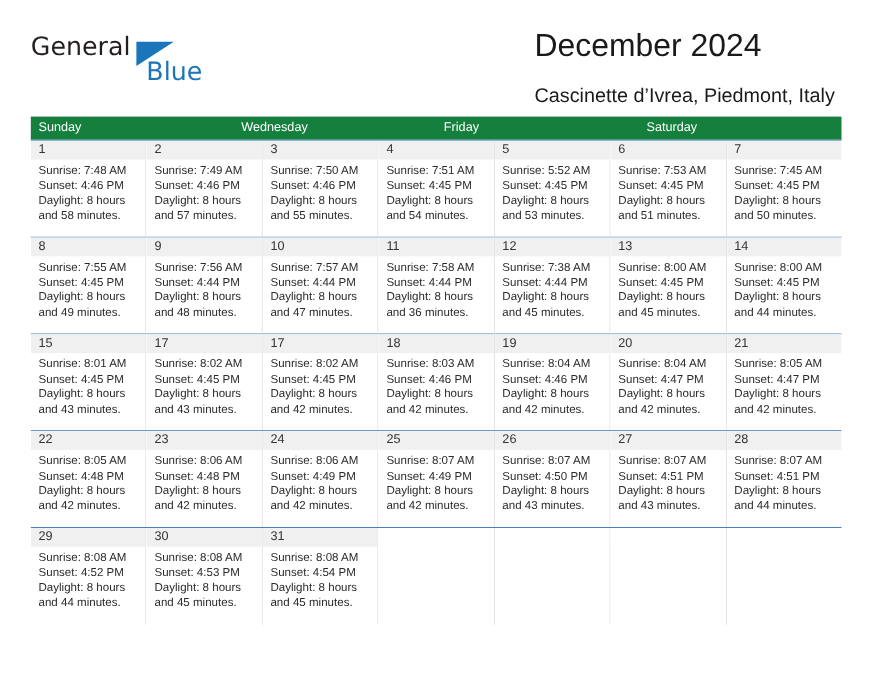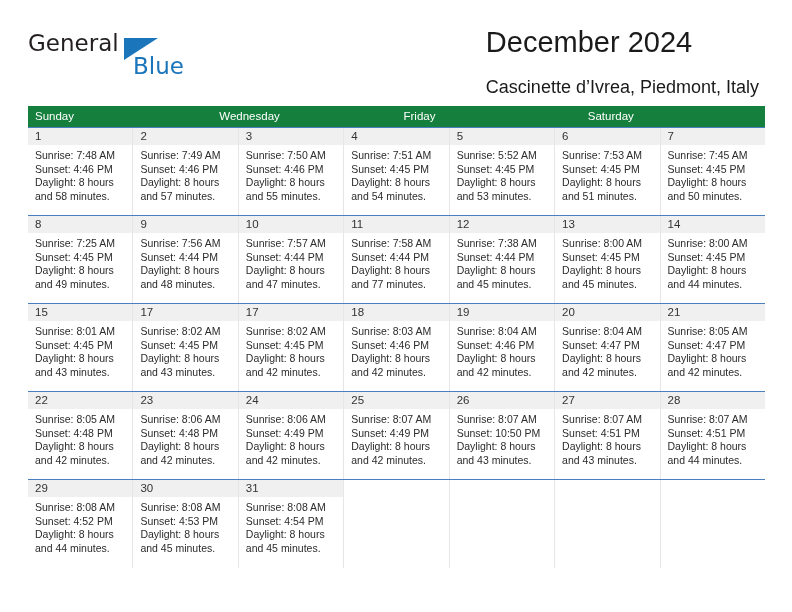--- a/index.html
+++ b/index.html
@@ -270,21 +270,21 @@
               <div>and 50 minutes.</div>
             </div>
           </div>
         </div>
         <div class="week-row">
           <div class="day-cell">
             <div class="daynum-band">
               <span class="daynum">8</span>
             </div>
             <div class="day-info">
-              <div>Sunrise: 7:25 AM</div>
+              <div>Sunrise: 7:55 AM</div>
               <div>Sunset: 4:45 PM</div>
               <div>Daylight: 8 hours</div>
               <div>and 49 minutes.</div>
             </div>
           </div>
           <div class="day-cell">
             <div class="daynum-band">
               <span class="daynum">9</span>
             </div>
             <div class="day-info">
@@ -306,21 +306,21 @@
             </div>
           </div>
           <div class="day-cell">
             <div class="daynum-band">
               <span class="daynum">11</span>
             </div>
             <div class="day-info">
               <div>Sunrise: 7:58 AM</div>
               <div>Sunset: 4:44 PM</div>
               <div>Daylight: 8 hours</div>
-              <div>and 77 minutes.</div>
+              <div>and 36 minutes.</div>
             </div>
           </div>
           <div class="day-cell">
             <div class="daynum-band">
               <span class="daynum">12</span>
             </div>
             <div class="day-info">
               <div>Sunrise: 7:38 AM</div>
               <div>Sunset: 4:44 PM</div>
               <div>Daylight: 8 hours</div>
@@ -473,21 +473,21 @@
               <div>Daylight: 8 hours</div>
               <div>and 42 minutes.</div>
             </div>
           </div>
           <div class="day-cell">
             <div class="daynum-band">
               <span class="daynum">26</span>
             </div>
             <div class="day-info">
               <div>Sunrise: 8:07 AM</div>
-              <div>Sunset: 10:50 PM</div>
+              <div>Sunset: 4:50 PM</div>
               <div>Daylight: 8 hours</div>
               <div>and 43 minutes.</div>
             </div>
           </div>
           <div class="day-cell">
             <div class="daynum-band">
               <span class="daynum">27</span>
             </div>
             <div class="day-info">
               <div>Sunrise: 8:07 AM</div>

